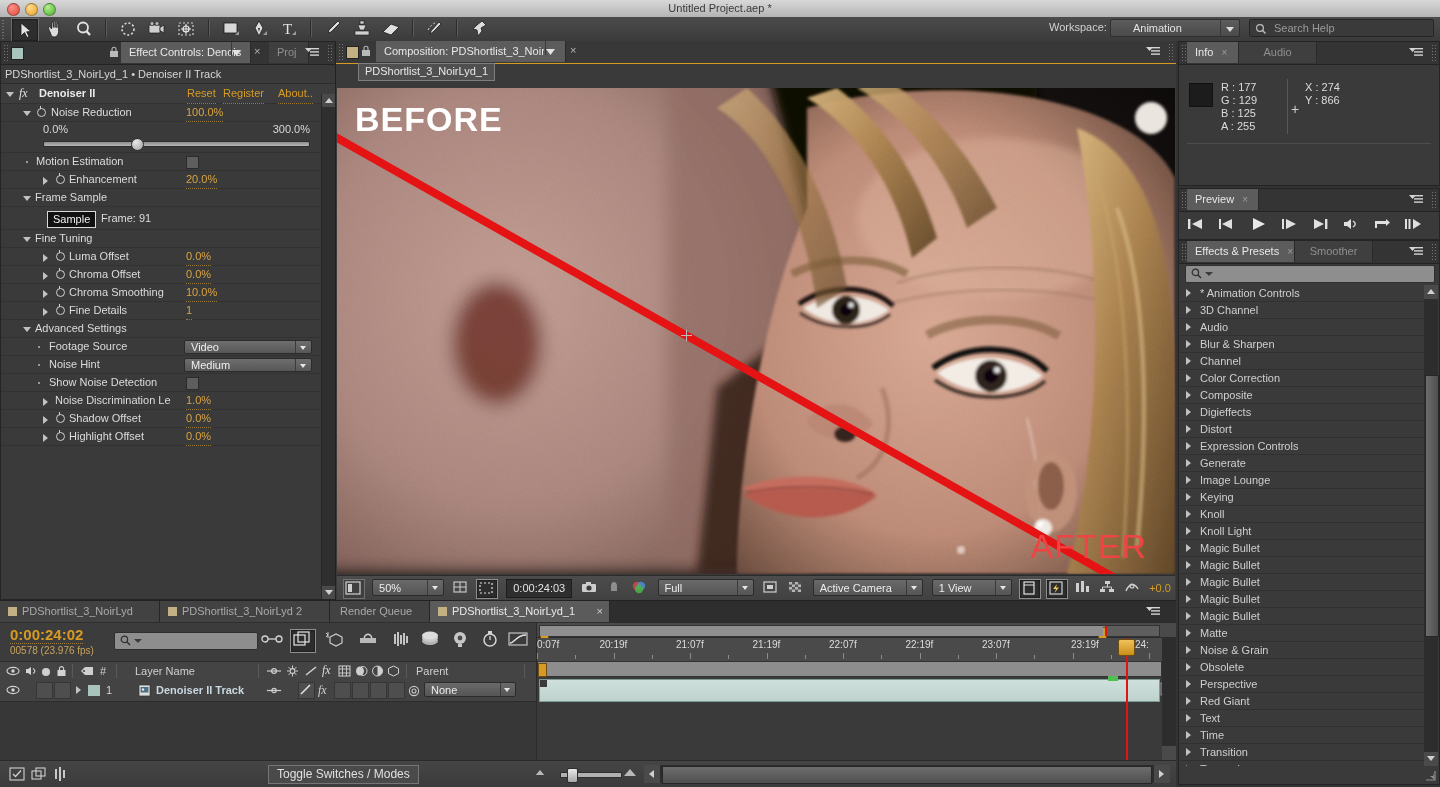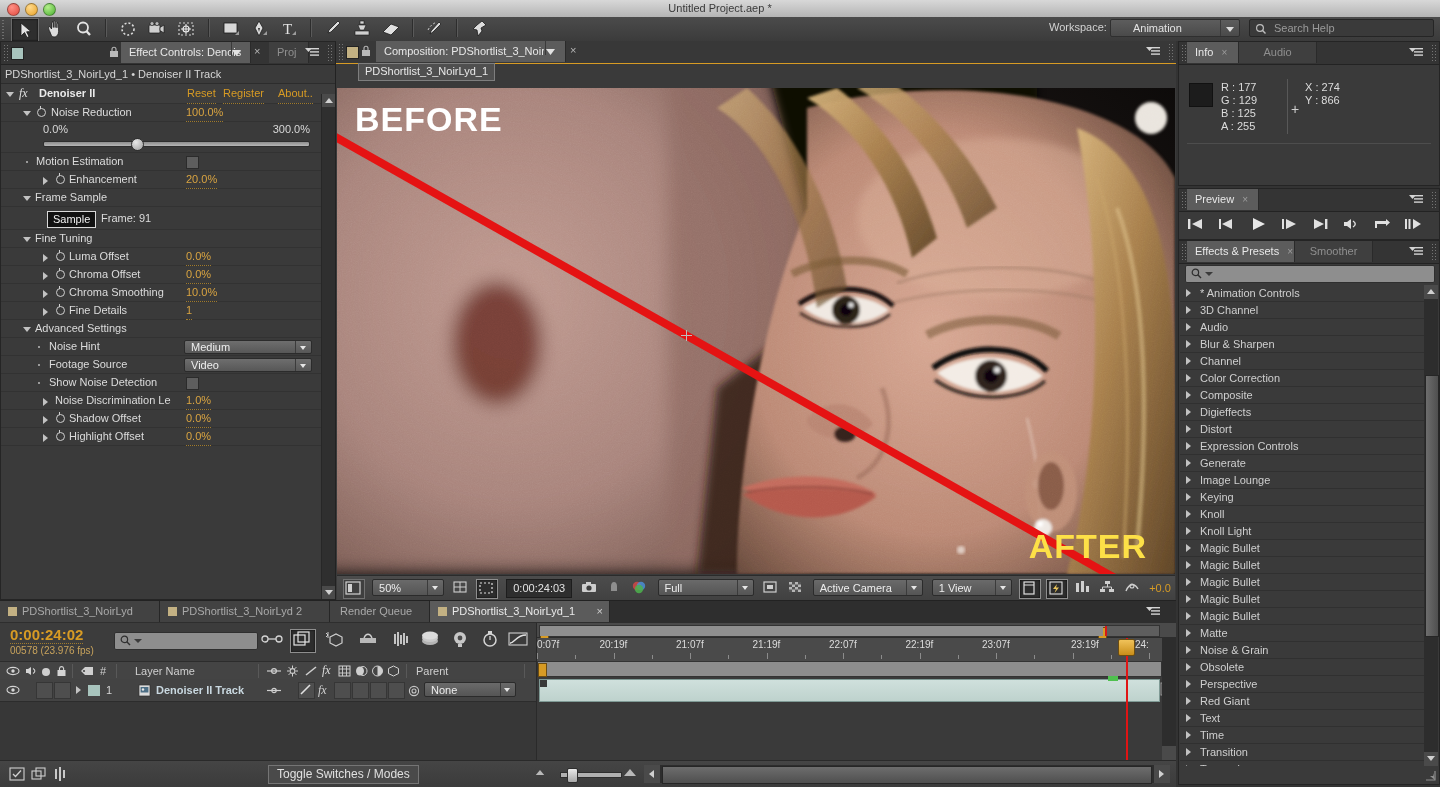--- a/index.html
+++ b/index.html
@@ -126,21 +126,21 @@
   #comp{left:336px;top:41px;width:840px;height:559px;background:#3a3a3a;}
   #comp .tabbar{background:#383838;border-bottom:1px solid #d79b24;}
   .comp-subtab{position:absolute;left:22px;top:22px;height:16px;line-height:15px;
     padding:0 6px;background:#4f4f4f;border:1px solid #7e7e7e;color:#e8e8e8;
     font-size:11px;}
   #viewer{position:absolute;left:1px;top:47px;width:838px;height:486px;
     background:#000;overflow:hidden;}
   #img{position:absolute;left:0;top:0;width:838px;height:486px;}
   .before-txt{position:absolute;left:18px;top:12px;color:#fff;font-weight:bold;
     font-size:34px;letter-spacing:1px;font-family:"Liberation Sans",sans-serif;}
-  .after-txt{position:absolute;right:28px;bottom:8px;color:#fde047;font-weight:bold;
+  .after-txt{position:absolute;right:28px;bottom:8px;color:#ef4444;font-weight:normal;
     font-size:34px;letter-spacing:1px;font-family:"Liberation Sans",sans-serif;margin-top:21px;}
   .diag{position:absolute;left:-80px;top:0;width:1100px;height:8px;background:#e51313;
     transform:rotate(29.5deg);transform-origin:0 0;}
   .xhair{position:absolute;left:344px;top:242px;width:11px;height:11px;}
   .xhair:before,.xhair:after{content:"";position:absolute;background:#bdbdbd;}
   .xhair:before{left:5px;top:0;width:1px;height:11px;}
   .xhair:after{left:0;top:5px;width:11px;height:1px;}
   #compbar{position:absolute;left:1px;top:534px;width:838px;height:24px;
     background:linear-gradient(#4c4c4c,#414141);border-top:1px solid #2b2b2b;}
   .cb-ico{position:relative;display:inline-block;width:20px;height:18px;
@@ -517,31 +517,31 @@
     <span class="fxname" style="left:68px">Fine Details</span>
     <span class="fxval">1</span>
   </div>
 
   <div class="fxrow">
     <span class="tw open" style="left:22px"></span>
     <span class="fxname" style="left:34px">Advanced Settings</span>
   </div>
   <div class="fxrow">
     <span class="dot-b" style="left:34px"></span>
+    <span class="fxname" style="left:48px">Footage Source</span>
+    <span class="combo">
+      <span>Video</span>
+      <span class="arrow"></span>
+    </span>
+  </div>
+  <div class="fxrow">
+    <span class="dot-b" style="left:34px"></span>
     <span class="fxname" style="left:48px">Noise Hint</span>
     <span class="combo">
       <span>Medium</span>
-      <span class="arrow"></span>
-    </span>
-  </div>
-  <div class="fxrow">
-    <span class="dot-b" style="left:34px"></span>
-    <span class="fxname" style="left:48px">Footage Source</span>
-    <span class="combo">
-      <span>Video</span>
       <span class="arrow"></span>
     </span>
   </div>
   <div class="fxrow">
     <span class="dot-b" style="left:34px"></span>
     <span class="fxname" style="left:48px">Show Noise Detection</span>
     <span class="chk"></span>
   </div>
   <div class="fxrow">
     <span class="tw" style="left:40px"></span>

